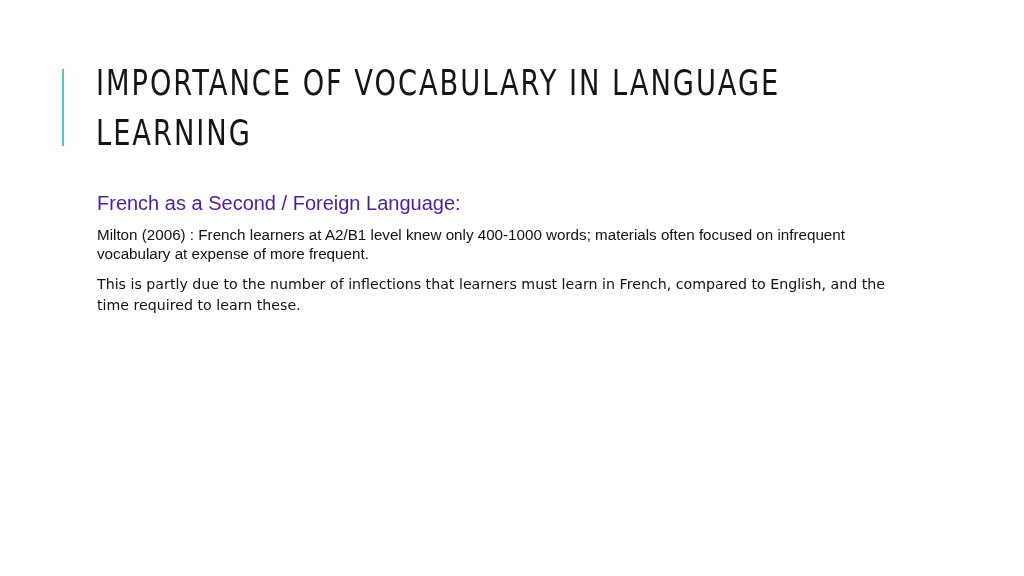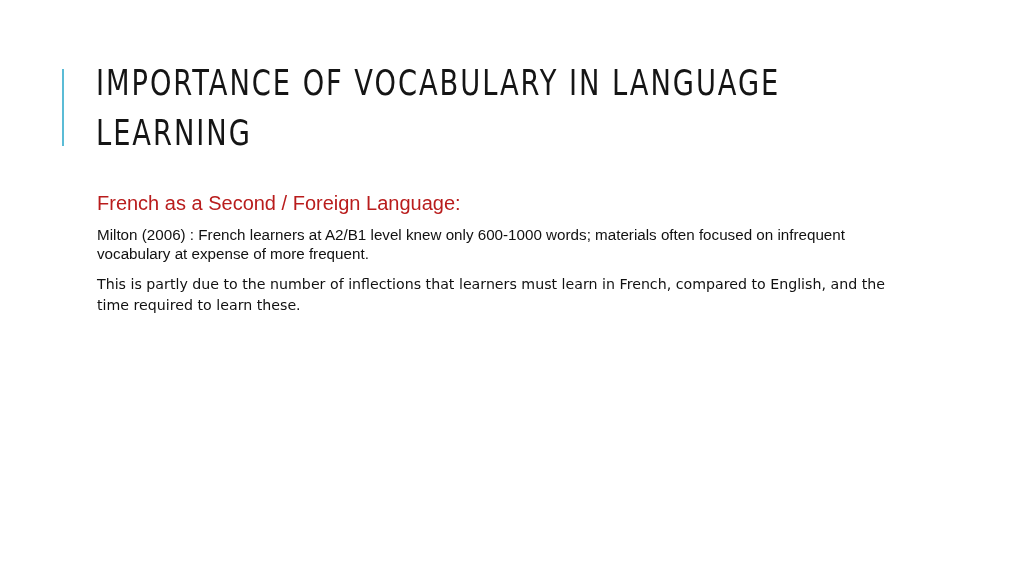--- a/index.html
+++ b/index.html
@@ -4,27 +4,27 @@
 <style>
   html, body { margin:0; padding:0; }
   body { width:1024px; height:576px; background:#ffffff; position:relative; overflow:hidden;
          font-family:"Liberation Sans", sans-serif; color:#111; }
   .accent-bar { position:absolute; left:62px; top:69px; width:2px; height:77px; background:#5bbcd6; }
   .title { position:absolute; left:96px; top:58px; width:880px; margin:0;
            font-family:"DejaVu Sans", sans-serif; font-weight:normal; font-size:35px;
            line-height:50px; letter-spacing:2.5px; color:#151515; transform:scaleX(0.78);
            transform-origin:left top; white-space:nowrap; }
   .content { position:absolute; left:97px; top:192px; width:820px; }
-  .subhead { font-size:20px; margin:0 0 10px 0; color:#b91c1c; }
+  .subhead { font-size:20px; margin:0 0 10px 0; color:#4c1d95; }
   .para { font-size:15.2px; line-height:19px; margin:0 0 11px 0; color:#111; }
   .para.last { font-family:"DejaVu Sans", sans-serif; font-size:14.2px; line-height:21px; margin-top:7px; }
 </style>
 </head>
 <body>
 
 <div class="accent-bar"></div>
 <h1 class="title"><span>IMPORTANCE OF VOCABULARY IN LANGUAGE</span><br><span>LEARNING</span></h1>
 
 <div class="content">
   <p class="subhead">French as a Second / Foreign Language:</p>
-  <p class="para">Milton (2006) : French learners at A2/B1 level knew only 600-1000 words; materials often focused on infrequent vocabulary at expense of more frequent.</p>
+  <p class="para">Milton (2006) : French learners at A2/B1 level knew only 400-1000 words; materials often focused on infrequent vocabulary at expense of more frequent.</p>
   <p class="para last">This is partly due to the number of inflections that learners must learn in French, compared to English, and the time required to learn these.</p>
 </div>
 
 </body></html>

